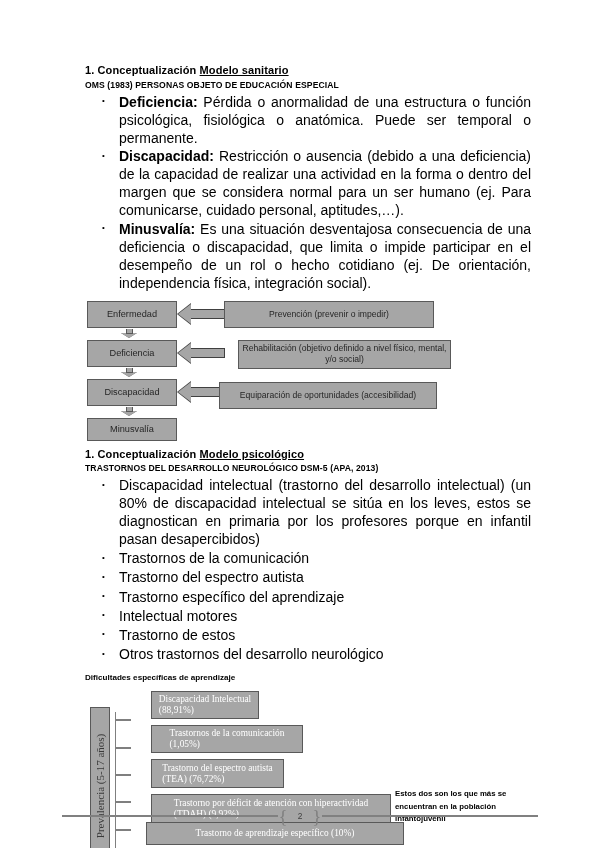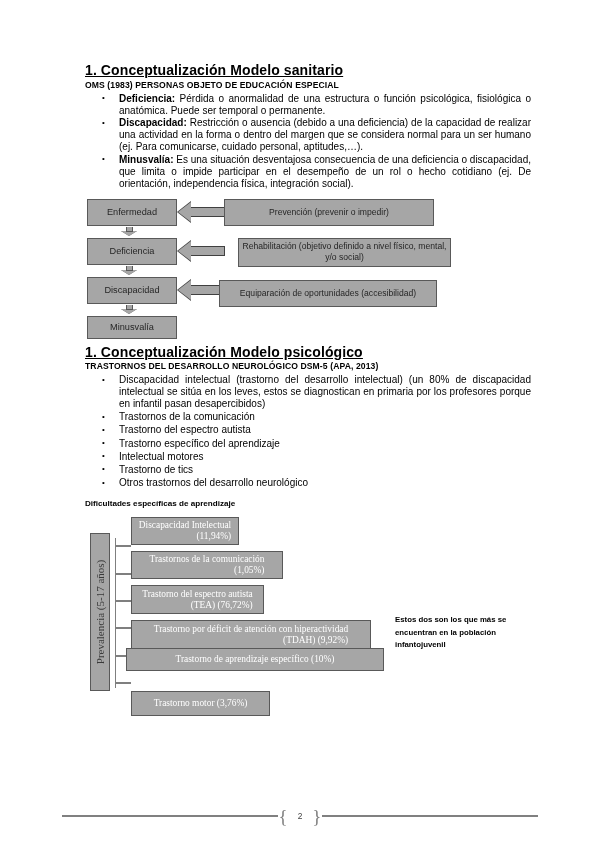--- a/index.html
+++ b/index.html
@@ -20,44 +20,43 @@
   }
   .content {
     position: absolute;
     left: 85px;
     top: 64px;
     width: 448px;
   }
 
   
   .heading {
-    font-size: 14px;
+    font-size: 11px;
     font-weight: bold;
     letter-spacing: 0.1px;
     line-height: 13.5px;
     white-space: nowrap;
-    text-decoration: underline;
   }
   .heading .underline { text-decoration: underline; }
   .subheading {
     font-size: 8.6px;
     font-weight: bold;
     letter-spacing: 0.1px;
     line-height: 14px;
     white-space: nowrap;
   }
   ul.bullets {
     margin: 1px 0 0 0;
     padding-left: 34px;
     list-style: none;
   }
   ul.bullets li {
     position: relative;
-    font-size: 10px;
-    line-height: 12px;
+    font-size: 14px;
+    line-height: 18px;
     text-align: justify;
     margin-bottom: 0.5px;
     padding-right: 2px;
   }
   ul.bullets li::before {
     content: "\2022";
     position: absolute;
     left: -17px;
     top: -0.5px;
     font-size: 8px;
@@ -198,26 +197,27 @@
     background: #7f7f7f;
   }
   .bar {
     position: absolute;
     background: #a6a6a6;
     border: 1.2px solid #595959;
     box-sizing: border-box;
     display: flex;
     align-items: center;
     justify-content: center;
-    text-align: right;
+    text-align: left;
     font-family: "Liberation Serif", serif;
     font-size: 9.4px;
     line-height: 11px;
     color: #ffffff;
     padding: 0 3px;
+    margin-left: 20px;
   }
   .note {
     position: absolute;
     font-size: 7.8px;
     line-height: 12.6px;
     font-weight: bold;
     color: #000000;
     width: 120px;
   }
 
@@ -328,21 +328,21 @@
       <span>1. Conceptualización </span><span class="underline">Modelo psicológico</span>
     </div>
     <div class="subheading">TRASTORNOS DEL DESARROLLO NEUROLÓGICO DSM-5  (APA, 2013)</div>
 
     <ul class="bullets tight">
       <li>Discapacidad intelectual (trastorno del desarrollo intelectual) (un 80% de discapacidad intelectual se sitúa en los leves, estos se diagnostican en primaria por los profesores porque en infantil pasan desapercibidos)</li>
       <li>Trastornos de la comunicación</li>
       <li>Trastorno del espectro autista</li>
       <li>Trastorno específico del aprendizaje</li>
       <li>Intelectual motores</li>
-      <li>Trastorno de tics</li>
+      <li>Trastorno de estos</li>
       <li>Otros trastornos del desarrollo neurológico</li>
     </ul>
 
     <div class="chart-caption">Dificultades específicas de aprendizaje</div>
 
     <div class="chart">
 
       <div class="axis-box">
         <div class="axis-label">Prevalencia (5-17 años)</div>
       </div>
@@ -351,21 +351,21 @@
       <div class="tick" style="top:35px;"></div>
       <div class="tick" style="top:63px;"></div>
       <div class="tick" style="top:90px;"></div>
       <div class="tick" style="top:117px;"></div>
       <div class="tick" style="top:145px;"></div>
       <div class="tick" style="top:172px;"></div>
 
       <div class="bar" style="left:46px; top:7px; width:108px; height:28px;">
         <div>
           <div>Discapacidad Intelectual</div>
-          <div>(11,94%)</div>
+          <div>(88,91%)</div>
         </div>
       </div>
 
       <div class="bar" style="left:46px; top:41px; width:152px; height:28px;">
         <div>
           <div>Trastornos de la comunicación</div>
           <div>(1,05%)</div>
         </div>
       </div>
 

